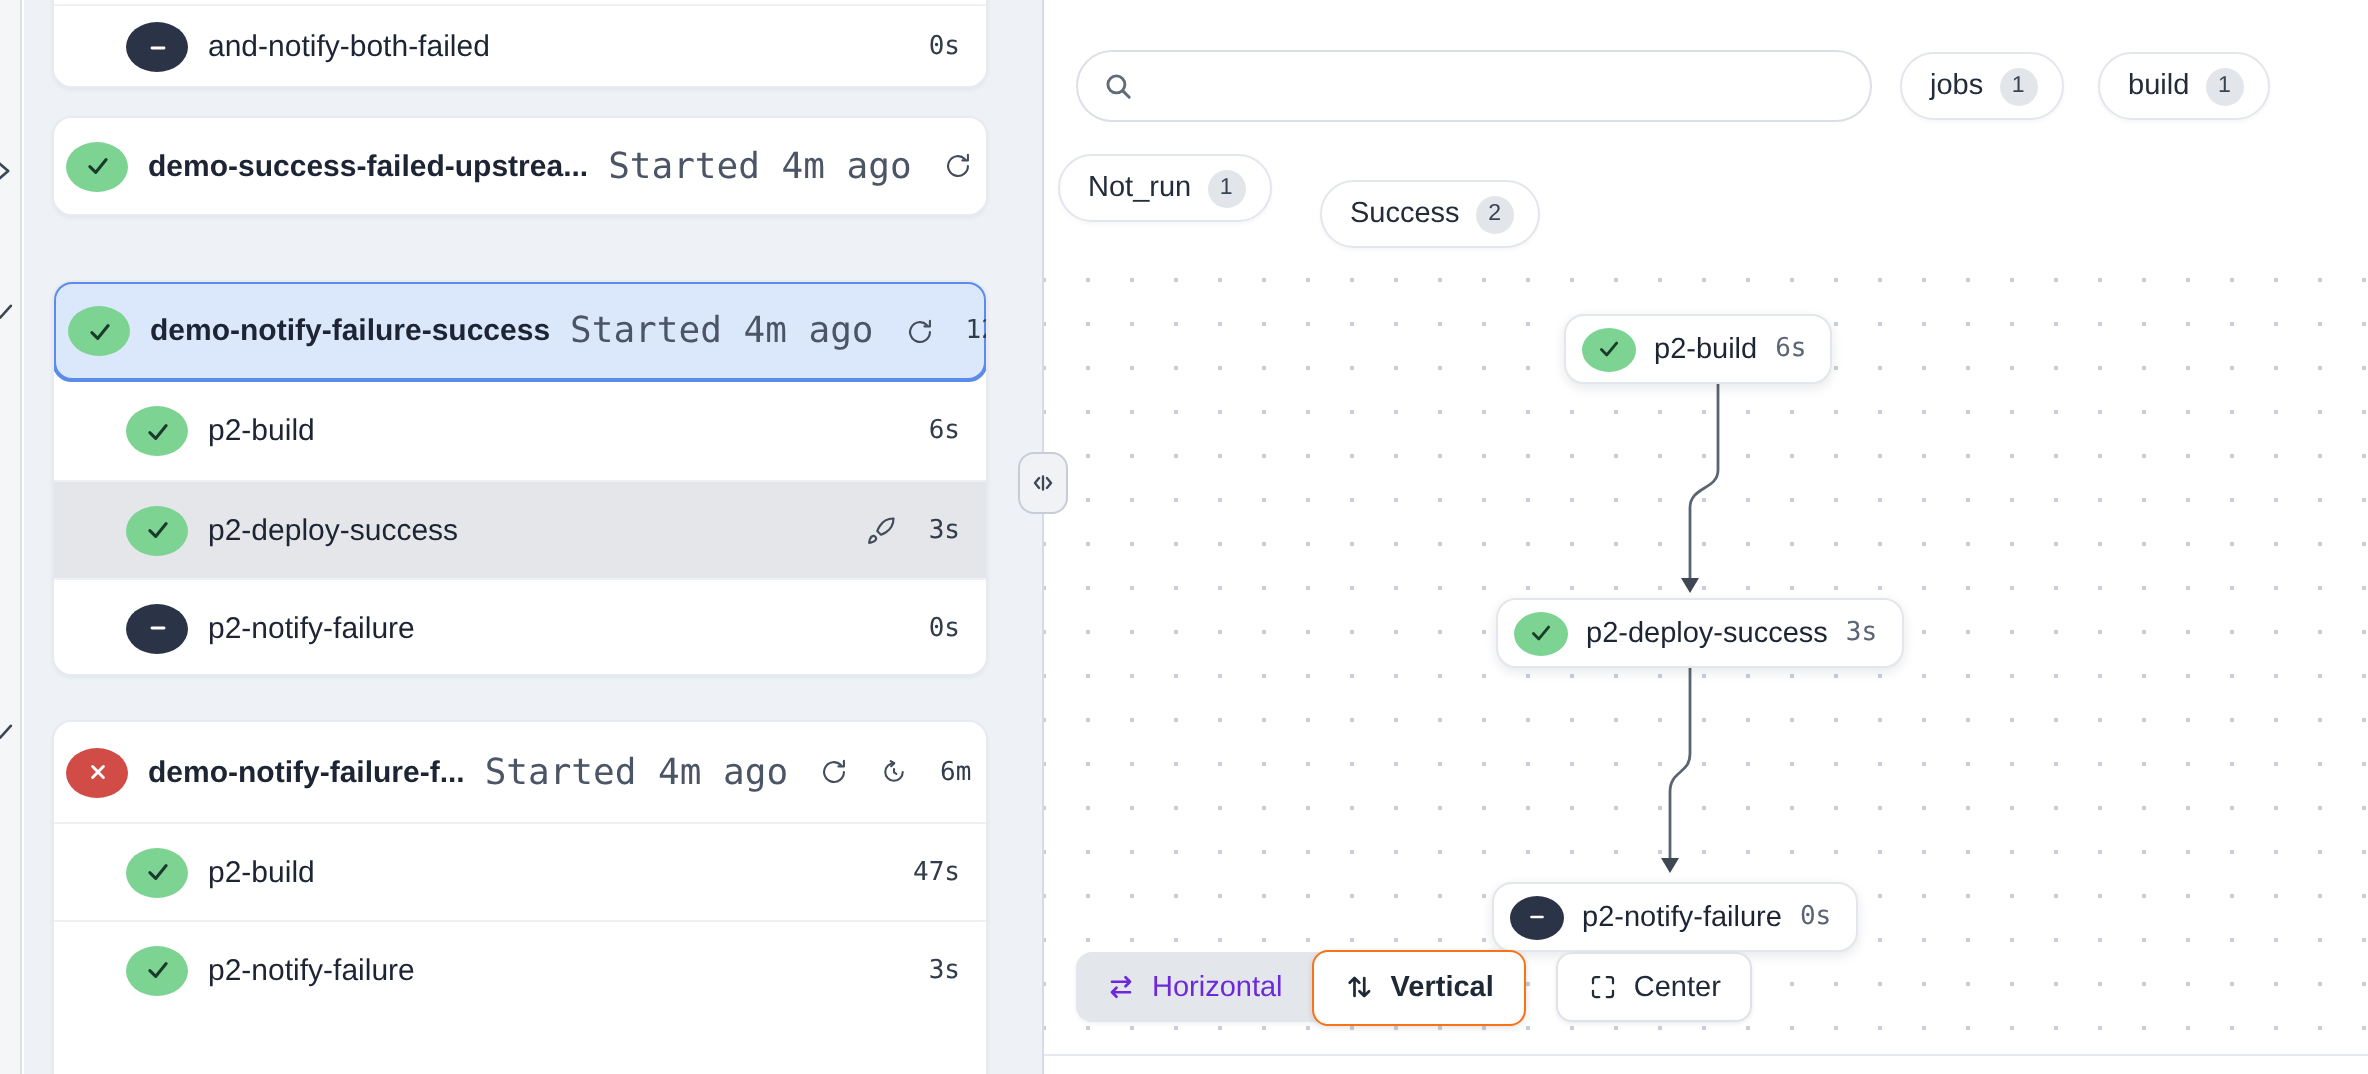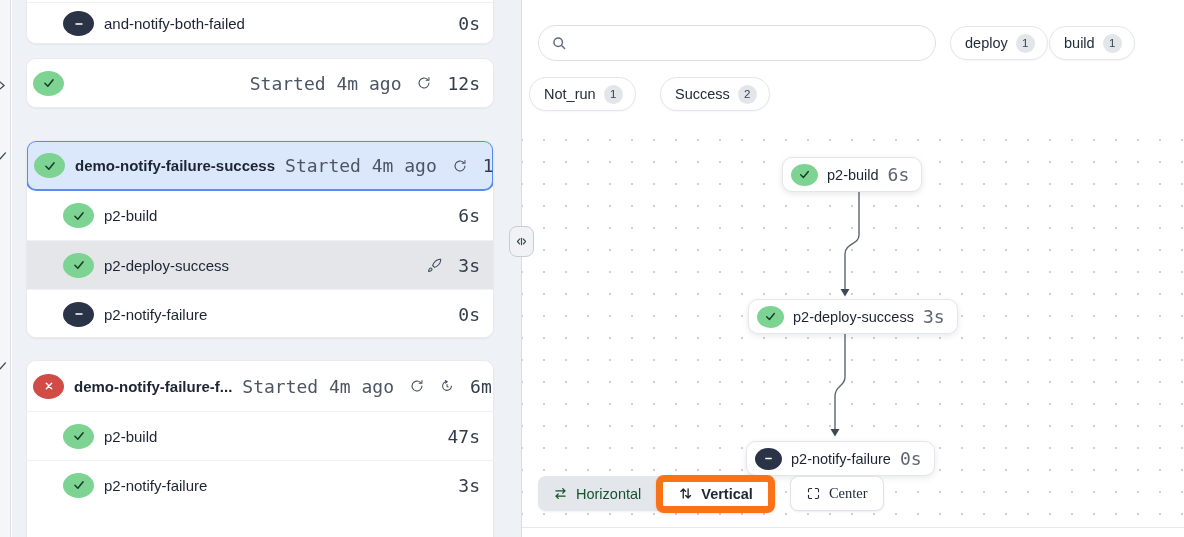--- a/index.html
+++ b/index.html
@@ -36,21 +36,21 @@
   .row + .row{border-top:1px solid var(--sep);}
   .status{flex:0 0 auto;width:31px;height:25px;border-radius:50%;display:flex;align-items:center;justify-content:center;}
   .status.success{background:var(--success);color:#1c3a2a;}
   .status.failed{background:var(--failed);color:#fff;}
   .status.notrun{background:var(--notrun);color:#fff;}
   .job-name{font-size:15px;color:var(--ink);white-space:nowrap;}
   .row.header .job-name{font-weight:600;}
   .right-group{margin-left:auto;display:flex;align-items:center;gap:16px;}
   .mono{font-family:"DejaVu Sans Mono",monospace;}
   .started{font-size:18px;color:var(--ink-soft);white-space:nowrap;}
-  .duration{font-size:18px;color:var(--mono-ink);white-space:nowrap;}
+  .duration{font-size:13px;color:var(--mono-ink);white-space:nowrap;}
   .action-icon{color:#434c5b;display:flex;align-items:center;}
   .rocket{color:#434c5b;display:flex;align-items:center;}
 
   .group-header{margin:-1px -1px 0 -1px;height:51px;border:2px solid var(--accent);border-radius:10px;background:var(--accent-bg);}
   .row.group-header{padding-right:12px;}
   .card .filler{height:21px;background:#fff;}
   .card .cut-row{border-top:1px solid var(--sep);height:42px;}
 
   
   .v-divider{position:absolute;left:521px;top:0;width:1px;height:537px;background:#d8dce2;z-index:2;}
@@ -70,23 +70,23 @@
   .edges{position:absolute;left:0;top:0;width:662px;height:403px;pointer-events:none;}
   .node{position:absolute;height:35px;display:inline-flex;align-items:center;gap:9px;padding:0 12px 0 8px;background:#fff;border:1px solid #e3e6ea;border-radius:10px;box-shadow:0 2px 6px rgba(20,30,50,.10);cursor:pointer;}
   .node .status{width:27px;height:22px;}
   .node .job-name{font-size:14.5px;font-weight:500;}
   .node .duration{color:#5c6573;}
 
   
   .toolbar{position:absolute;left:16px;top:351px;display:flex;align-items:center;gap:15px;}
   .seg-group{display:flex;align-items:center;height:35px;background:#e3e6eb;border-radius:8px;box-shadow:0 1px 2px rgba(20,30,50,.06);}
   .seg{display:flex;align-items:center;gap:8px;height:35px;padding:0 15px;border:none;background:transparent;border-radius:8px;font-family:"Liberation Sans",sans-serif;font-size:14.5px;cursor:pointer;}
-  .seg.inactive{color:#14532d;}
-  .seg.active{background:#fff;border:7px solid #f97316;height:38px;margin:-2px 0;color:#1f2835;font-weight:600;box-shadow:0 1px 3px rgba(20,30,50,.12);}
-  .btn-plain{display:flex;align-items:center;gap:8px;height:35px;padding:0 15px;background:#fff;border:1px solid #dfe3e9;border-radius:8px;font-family:Liberation Serif, serif;font-size:14.5px;color:#222b3a;box-shadow:0 1px 2px rgba(20,30,50,.08);cursor:pointer;}
+  .seg.inactive{color:#6d28d9;}
+  .seg.active{background:#fff;border:1px solid #f97316;height:38px;margin:-2px 0;color:#1f2835;font-weight:600;box-shadow:0 1px 3px rgba(20,30,50,.12);}
+  .btn-plain{display:flex;align-items:center;gap:8px;height:35px;padding:0 15px;background:#fff;border:1px solid #dfe3e9;border-radius:8px;font-family:Liberation Sans, sans-serif;font-size:14.5px;color:#222b3a;box-shadow:0 1px 2px rgba(20,30,50,.08);cursor:pointer;}
   svg{flex:0 0 auto;}
 </style>
 </head>
 <body>
 
 <div class="app">
 
   <div class="left-rail">
     <span class="rail-glyph" style="top:79px">
       <svg width="13" height="13" viewBox="0 0 20 20" fill="none" stroke="currentColor" stroke-width="2" stroke-linecap="round" stroke-linejoin="round">
@@ -122,20 +122,21 @@
       </div>
     </div>
 
     <div class="card" style="top:58px;height:50px">
       <div class="row header" style="height:48px">
         <span class="status success">
           <svg width="14" height="12" viewBox="0 0 24 20" fill="none" stroke="currentColor" stroke-width="2.6" stroke-linecap="round" stroke-linejoin="round">
               <path d="M5 10.5l5 5L19 4.5"></path>
             </svg>
         </span>
+        <span class="job-name">demo-success-failed-upstrea...</span>
         <span class="right-group">
           <span class="started mono">Started 4m ago</span>
           <span class="action-icon">
             <svg width="14" height="14" viewBox="0 0 24 24" fill="none" stroke="currentColor" stroke-width="1.8" stroke-linecap="round" stroke-linejoin="round">
                 <path d="M20.5 12a8.5 8.5 0 1 1-2.6-6.1"></path>
                 <polyline points="20.5 2.5 20.5 7.2 15.8 7.2"></polyline>
               </svg>
           </span>
           <span class="duration mono">12s</span>
         </span>
@@ -267,32 +268,32 @@
     <div class="search-bar">
       <span class="search-icon">
         <svg width="16" height="16" viewBox="0 0 20 20" fill="none" stroke="currentColor" stroke-width="1.8" stroke-linecap="round">
             <circle cx="9" cy="9" r="5.3"></circle>
             <line x1="13.2" y1="13.2" x2="17" y2="17"></line>
           </svg>
       </span>
     </div>
 
     <span class="chip" style="left:428px;top:26px">
-      <span>deploy</span>
+      <span>jobs</span>
       <span class="badge">1</span>
     </span>
     <span class="chip" style="left:527px;top:26px">
       <span>build</span>
       <span class="badge">1</span>
     </span>
     <span class="chip" style="left:7px;top:77px">
       <span>Not_run</span>
       <span class="badge">1</span>
     </span>
-    <span class="chip" style="left:138px;top:77px">
+    <span class="chip" style="left:138px;top:90px">
       <span>Success</span>
       <span class="badge">2</span>
     </span>
 
     <div class="canvas">
       <svg class="edges">
         <path d="M337 66 L337 110 C337 120 323 118 323 129 L323 166" fill="none" stroke="#5b6572" stroke-width="1.4"></path>
         <polygon points="318.5,164 327.5,164 323,171.5" fill="#3f4754"></polygon>
         <path d="M323 209 L323 252 C323 262 313 260 313 271 L313 306" fill="none" stroke="#5b6572" stroke-width="1.4"></path>
         <polygon points="308.5,304 317.5,304 313,311.5" fill="#3f4754"></polygon>

